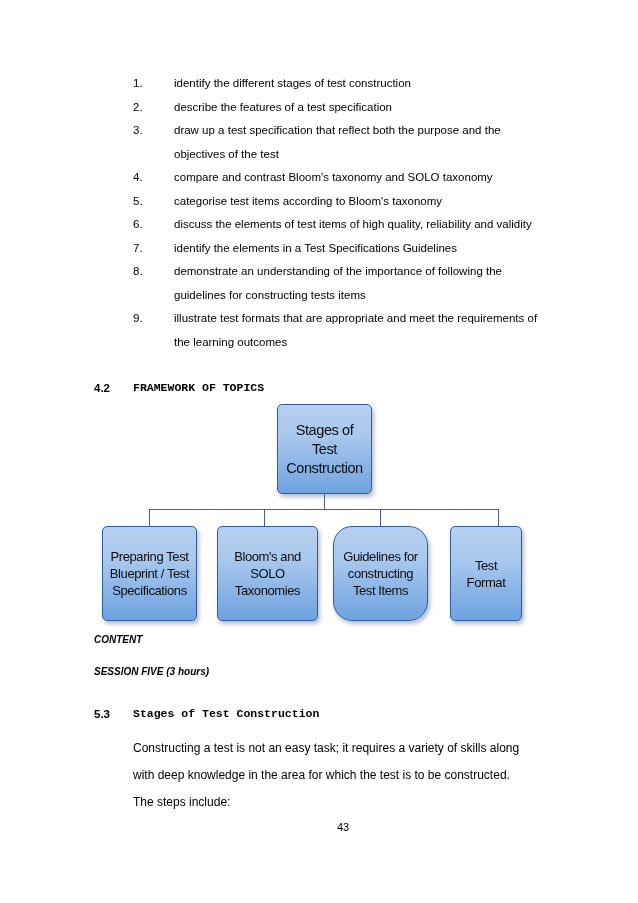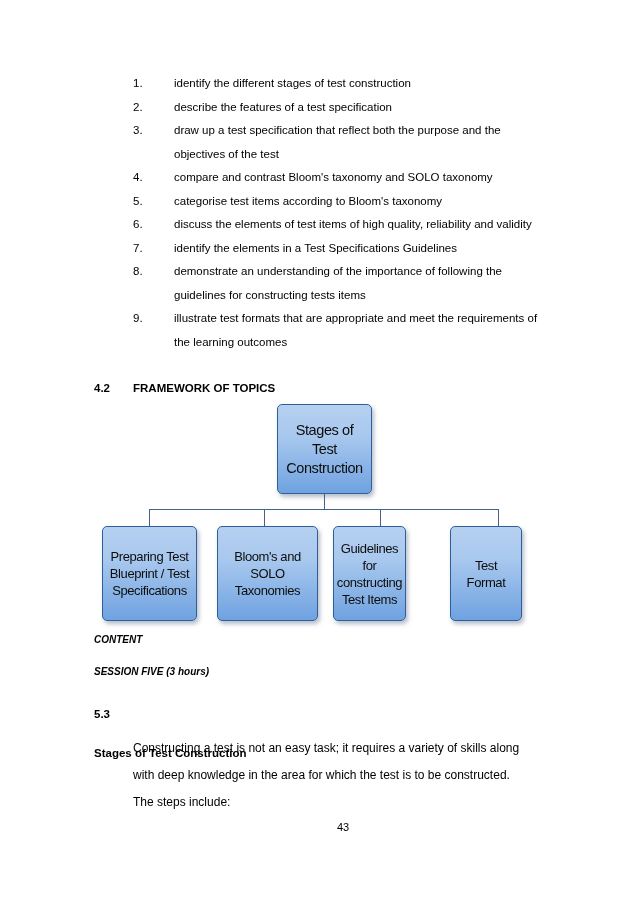--- a/index.html
+++ b/index.html
@@ -56,23 +56,24 @@
     font-weight: bold;
     font-size: 11.5px;
     line-height: 16px;
   }
   .sec-num {
     width: 39px;
     flex: 0 0 39px;
   }
   .sec-title {
     flex: 1 1 auto;
+    font-family: Liberation Mono, monospace;
   }
   #heading-52 { left: 94px; top: 380px; width: 430px; }
-  #heading-53 { left: 94px; top: 706px; width: 430px; flex-direction: column; }
+  #heading-53 { left: 94px; top: 706px; width: 430px; }
 
   
   .chart {
     position: absolute;
     left: 0;
     top: 398px;
     width: 638px;
     height: 232px;
   }
   .node {
@@ -97,21 +98,21 @@
     left: 277px;
     top: 6px;
     width: 95px;
     height: 90px;
     font-size: 14.5px;
     line-height: 19px;
   }
   .node-child { top: 128px; height: 95px; }
   #node-c0 { left: 102px; width: 95px; }
   #node-c1 { left: 217px; width: 101px; }
-  #node-c2 { left: 333px; width: 73px; }
+  #node-c2 { left: 333px; width: 95px; border-radius: 19px; }
   #node-c3 { left: 450px; width: 72px; }
 
   .connector {
     position: absolute;
     background: #41628c;
   }
   .conn-stem  { left: 324px; top: 96px;  width: 1px;  height: 15px; }
   .conn-bus   { left: 149px; top: 111px; width: 350px; height: 1px; }
   .drop       { top: 111px; width: 1px; height: 19px; }
   #drop-0 { left: 149px; }

